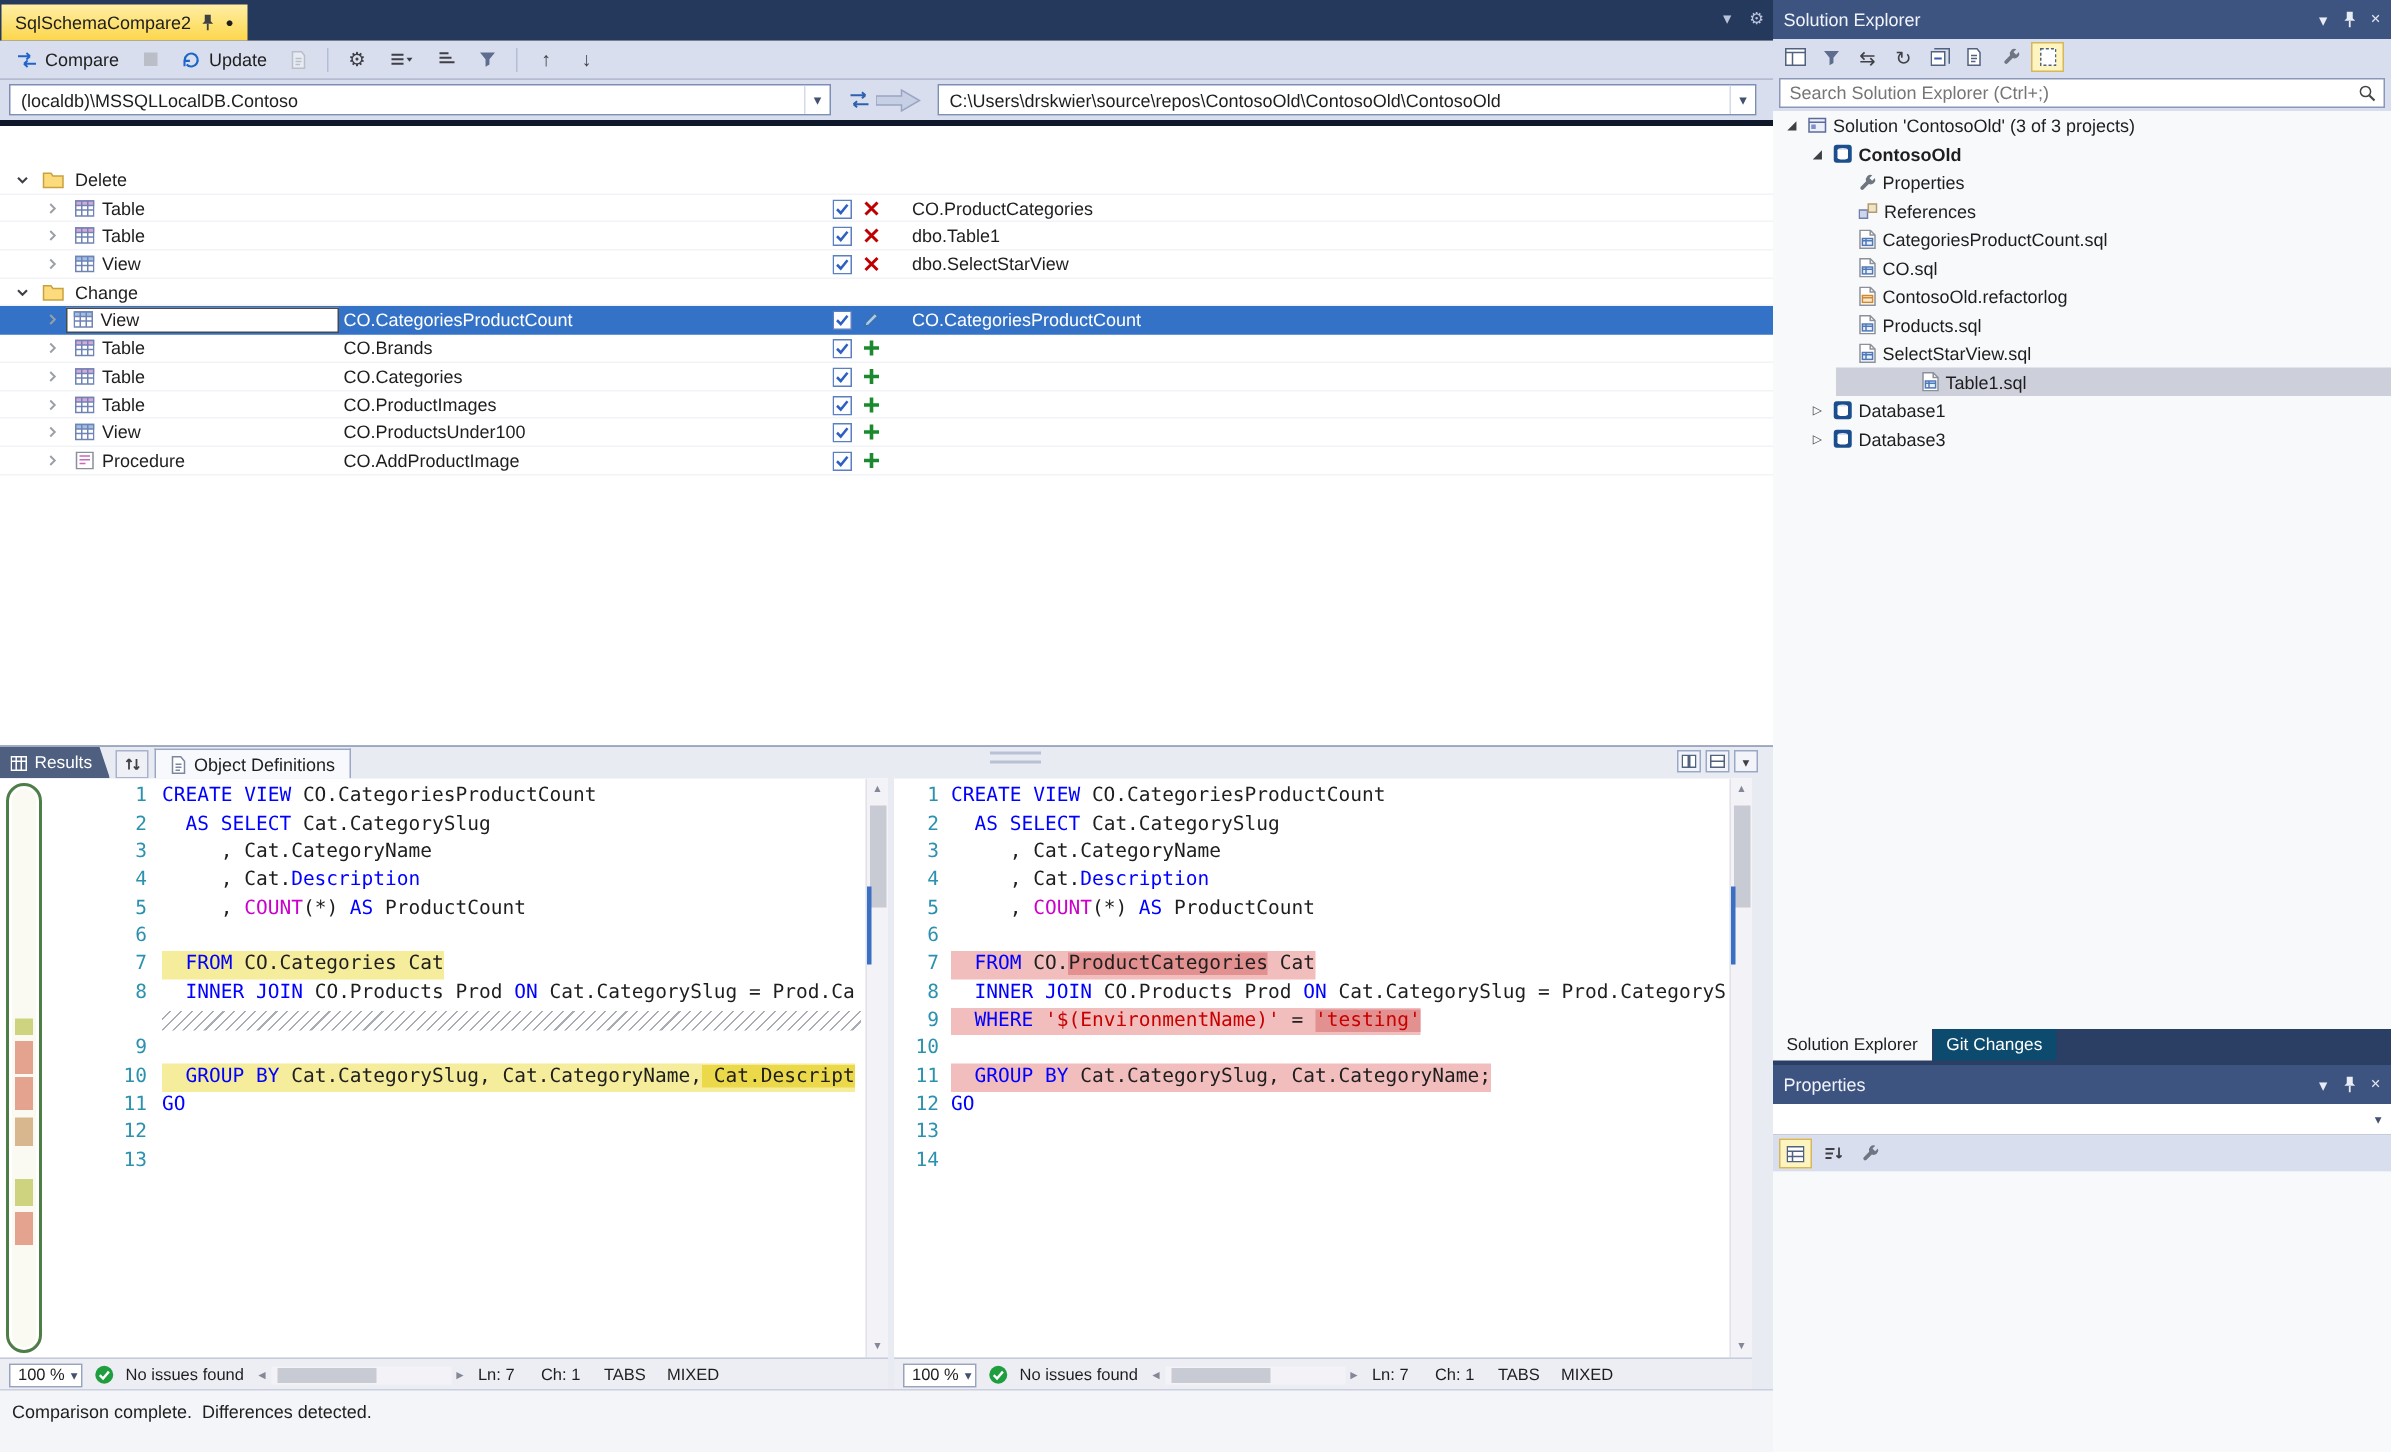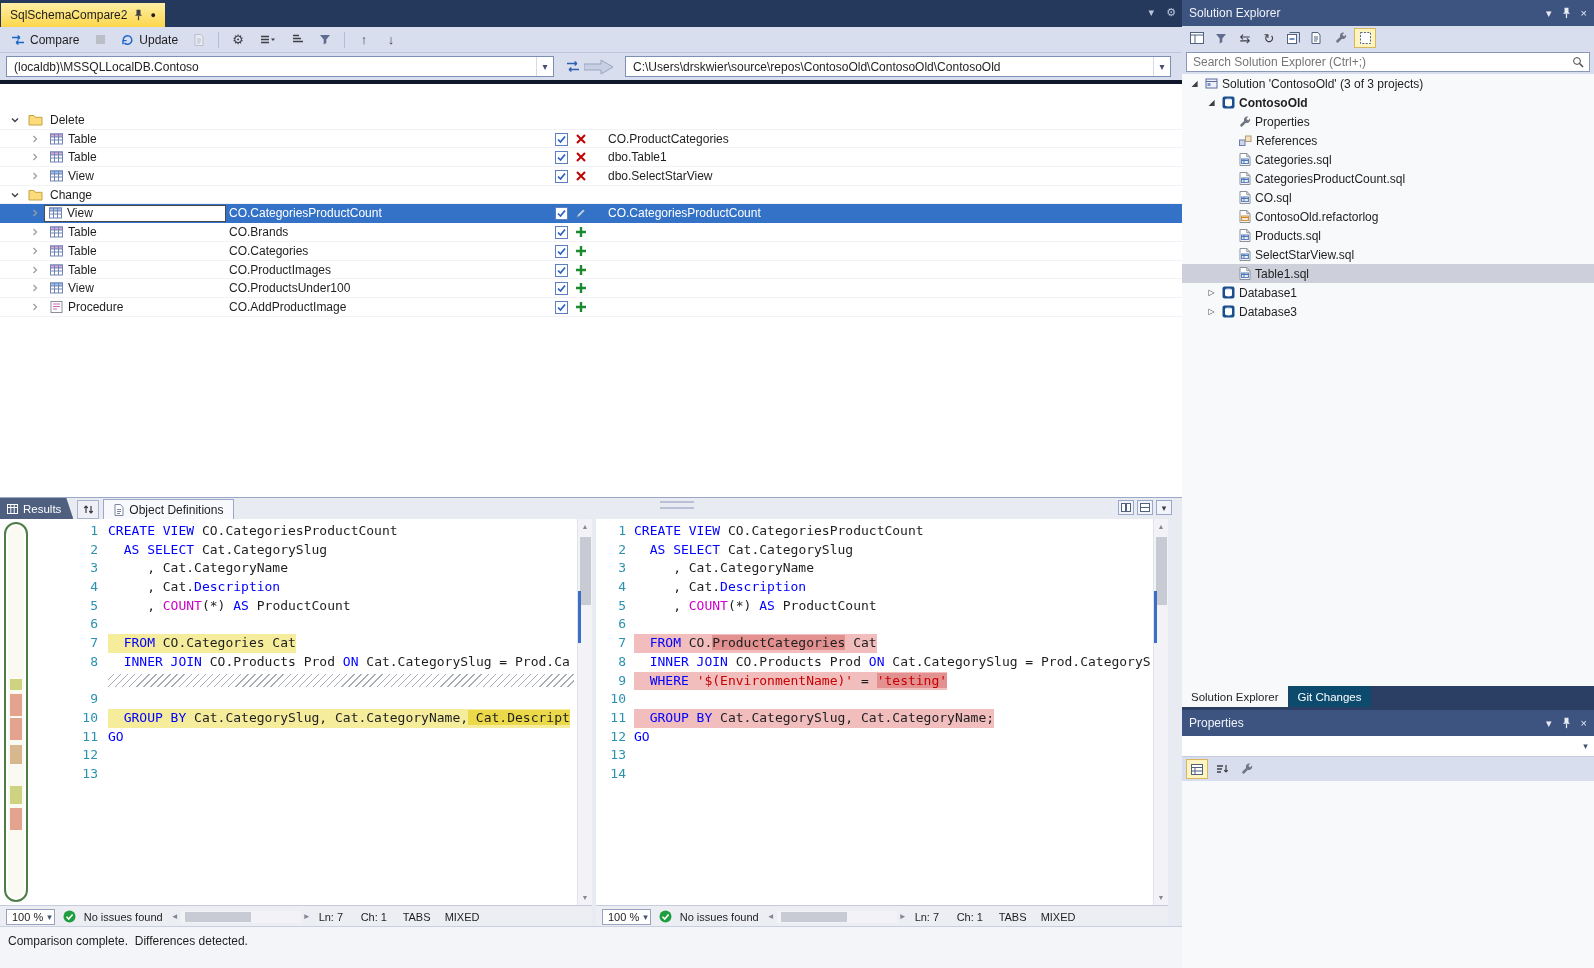--- a/index.html
+++ b/index.html
@@ -776,92 +776,80 @@
       <div class="titem" style="padding-left: 40px;">
         <span class="t-arrow"></span>
         <span class="icn">
           <svg width="12" height="13" viewBox="0 0 12 13">
             <path d="M1 0.5 h6.8 L11 3.7 V12.5 H1 z" fill="#fff" stroke="#8c9099"></path>
             <path d="M7.8 0.5 V3.7 H11" fill="none" stroke="#8c9099"></path>
             <rect x="2.6" y="6" width="6.8" height="4.6" fill="#e8f0fa" stroke="#4f78b8"></rect>
             <path d="M2.6 7.5 H9.4 M5 6 V10.6" stroke="#4f78b8"></path>
           </svg>
         </span>
-        <span class="t-label">Categories.sql</span>
+        <span class="t-label">CategoriesProductCount.sql</span>
       </div>
       <div class="titem" style="padding-left: 40px;">
         <span class="t-arrow"></span>
         <span class="icn">
           <svg width="12" height="13" viewBox="0 0 12 13">
             <path d="M1 0.5 h6.8 L11 3.7 V12.5 H1 z" fill="#fff" stroke="#8c9099"></path>
             <path d="M7.8 0.5 V3.7 H11" fill="none" stroke="#8c9099"></path>
             <rect x="2.6" y="6" width="6.8" height="4.6" fill="#e8f0fa" stroke="#4f78b8"></rect>
             <path d="M2.6 7.5 H9.4 M5 6 V10.6" stroke="#4f78b8"></path>
           </svg>
         </span>
-        <span class="t-label">CategoriesProductCount.sql</span>
+        <span class="t-label">CO.sql</span>
+      </div>
+      <div class="titem" style="padding-left: 40px;">
+        <span class="t-arrow"></span>
+        <span class="icn">
+          <svg width="12" height="13" viewBox="0 0 12 13">
+            <path d="M1 0.5 h6.8 L11 3.7 V12.5 H1 z" fill="#fff" stroke="#8c9099"></path>
+            <path d="M7.8 0.5 V3.7 H11" fill="none" stroke="#8c9099"></path>
+            <rect x="2.6" y="6" width="6.8" height="4.6" fill="#fbe9cf" stroke="#d08a2d"></rect>
+            <path d="M2.6 7.5 H9.4" stroke="#d08a2d"></path>
+          </svg>
+        </span>
+        <span class="t-label">ContosoOld.refactorlog</span>
       </div>
       <div class="titem" style="padding-left: 40px;">
         <span class="t-arrow"></span>
         <span class="icn">
           <svg width="12" height="13" viewBox="0 0 12 13">
             <path d="M1 0.5 h6.8 L11 3.7 V12.5 H1 z" fill="#fff" stroke="#8c9099"></path>
             <path d="M7.8 0.5 V3.7 H11" fill="none" stroke="#8c9099"></path>
             <rect x="2.6" y="6" width="6.8" height="4.6" fill="#e8f0fa" stroke="#4f78b8"></rect>
             <path d="M2.6 7.5 H9.4 M5 6 V10.6" stroke="#4f78b8"></path>
           </svg>
         </span>
-        <span class="t-label">CO.sql</span>
-      </div>
-      <div class="titem" style="padding-left: 40px;">
-        <span class="t-arrow"></span>
-        <span class="icn">
-          <svg width="12" height="13" viewBox="0 0 12 13">
-            <path d="M1 0.5 h6.8 L11 3.7 V12.5 H1 z" fill="#fff" stroke="#8c9099"></path>
-            <path d="M7.8 0.5 V3.7 H11" fill="none" stroke="#8c9099"></path>
-            <rect x="2.6" y="6" width="6.8" height="4.6" fill="#fbe9cf" stroke="#d08a2d"></rect>
-            <path d="M2.6 7.5 H9.4" stroke="#d08a2d"></path>
-          </svg>
-        </span>
-        <span class="t-label">ContosoOld.refactorlog</span>
-      </div>
-      <div class="titem" style="padding-left: 40px;">
+        <span class="t-label">Products.sql</span>
+      </div>
+      <div class="titem" style="padding-left: 40px; align-items: center;">
         <span class="t-arrow"></span>
         <span class="icn">
           <svg width="12" height="13" viewBox="0 0 12 13">
             <path d="M1 0.5 h6.8 L11 3.7 V12.5 H1 z" fill="#fff" stroke="#8c9099"></path>
             <path d="M7.8 0.5 V3.7 H11" fill="none" stroke="#8c9099"></path>
             <rect x="2.6" y="6" width="6.8" height="4.6" fill="#e8f0fa" stroke="#4f78b8"></rect>
             <path d="M2.6 7.5 H9.4 M5 6 V10.6" stroke="#4f78b8"></path>
           </svg>
         </span>
-        <span class="t-label">Products.sql</span>
-      </div>
-      <div class="titem" style="padding-left: 40px; align-items: center;">
+        <span class="t-label">SelectStarView.sql</span>
+      </div>
+      <div class="titem sel" style="padding-left: 40px; margin-left: 42px;">
         <span class="t-arrow"></span>
         <span class="icn">
           <svg width="12" height="13" viewBox="0 0 12 13">
             <path d="M1 0.5 h6.8 L11 3.7 V12.5 H1 z" fill="#fff" stroke="#8c9099"></path>
             <path d="M7.8 0.5 V3.7 H11" fill="none" stroke="#8c9099"></path>
             <rect x="2.6" y="6" width="6.8" height="4.6" fill="#e8f0fa" stroke="#4f78b8"></rect>
             <path d="M2.6 7.5 H9.4 M5 6 V10.6" stroke="#4f78b8"></path>
           </svg>
         </span>
-        <span class="t-label">SelectStarView.sql</span>
-      </div>
-      <div class="titem sel" style="padding-left: 40px;">
-        <span class="t-arrow"></span>
-        <span class="icn">
-          <svg width="12" height="13" viewBox="0 0 12 13">
-            <path d="M1 0.5 h6.8 L11 3.7 V12.5 H1 z" fill="#fff" stroke="#8c9099"></path>
-            <path d="M7.8 0.5 V3.7 H11" fill="none" stroke="#8c9099"></path>
-            <rect x="2.6" y="6" width="6.8" height="4.6" fill="#e8f0fa" stroke="#4f78b8"></rect>
-            <path d="M2.6 7.5 H9.4 M5 6 V10.6" stroke="#4f78b8"></path>
-          </svg>
-        </span>
         <span class="t-label">Table1.sql</span>
       </div>
       <div class="titem" style="padding-left: 23px;">
         <span class="t-arrow">▷</span>
         <span class="icn">
           <svg width="13" height="13" viewBox="0 0 13 13">
             <rect x="0.5" y="0.5" width="12" height="12" rx="2" fill="#1b4e8d"></rect>
             <ellipse cx="6.5" cy="4" rx="3.5" ry="1.4" fill="#d8e2f0"></ellipse>
             <rect x="3" y="4" width="7" height="5" fill="#fff"></rect>
             <ellipse cx="6.5" cy="9" rx="3.5" ry="1.4" fill="#fff"></ellipse>

